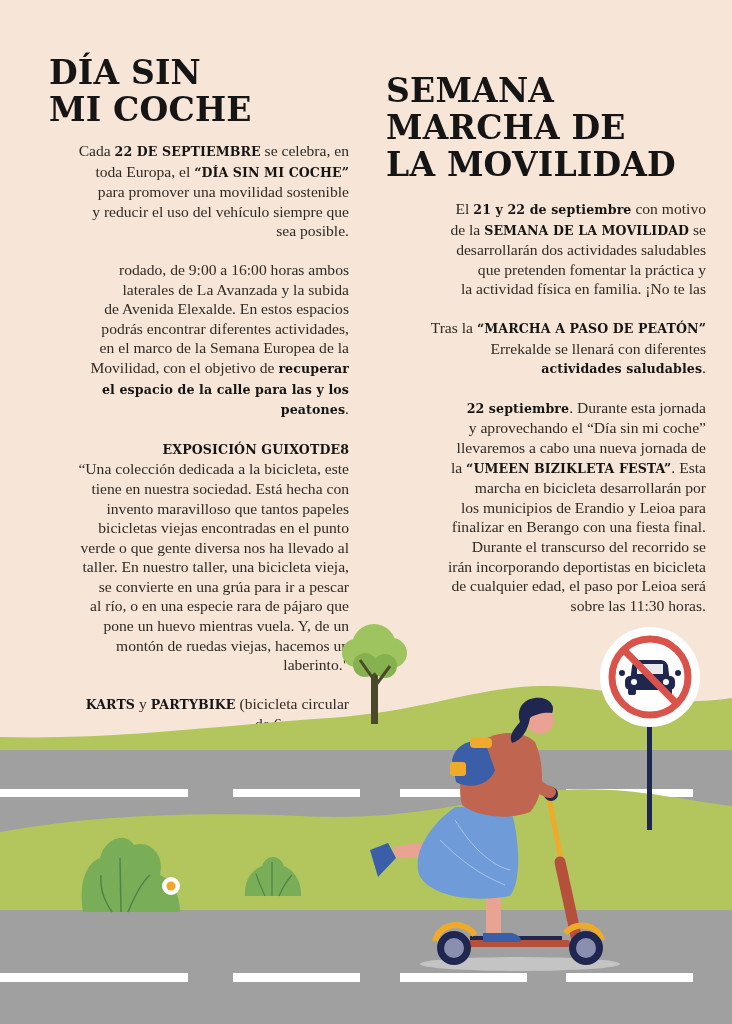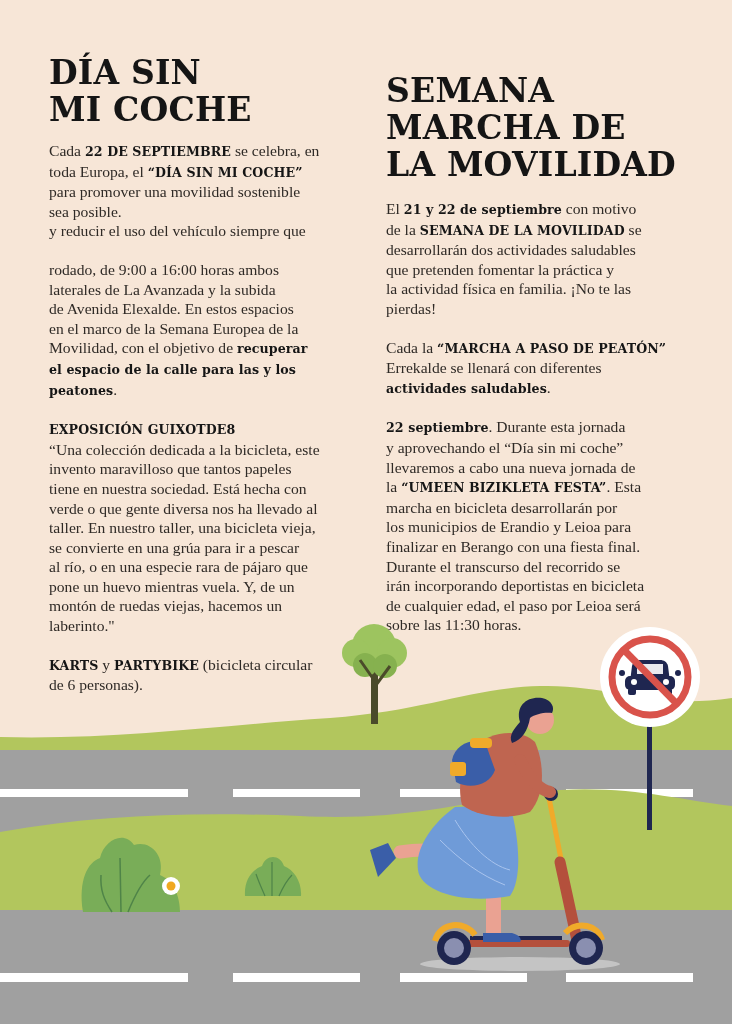--- a/index.html
+++ b/index.html
@@ -1,59 +1,61 @@
 <!DOCTYPE html>
 <html><head>
 <meta charset="utf-8">
 <style>
   html, body { margin:0; padding:0; }
   body { width:732px; height:1024px; overflow:hidden; background:#f7e6d7; position:relative; font-family:"DejaVu Serif", serif; color:#2b2622; }
   .col { position:absolute; }
   .col-left { left:49px; top:54px; width:300px; }
   .col-right { left:386px; top:54px; width:320px;margin-top:18px; }
   .title { font-family:"DejaVu Serif", serif; font-weight:bold; color:#151515; font-size:33px; line-height:37px; letter-spacing:0.2px; margin:0; }
-  .para { font-family:"Liberation Serif", serif; font-size:15.6px; line-height:19.6px; color:#2f2a26; margin:0; white-space:nowrap; }
+  .para { font-family:"Liberation Serif", serif; font-size:15.6px; line-height:19.6px; color:#2f2a26; margin:0; white-space:nowrap;text-align:right; }
   .para .line { display:block; }
   .para b { font-family:"DejaVu Serif", serif; font-weight:bold; font-size:12.6px; color:#151515; letter-spacing:0.1px; }
   .gap { height:19px; }
   .scene { position:absolute; left:0; top:600px; width:732px; height:424px; }
   .scene svg { position:absolute; left:0; top:0; }
 </style>
 </head>
 <body>
 
 <div class="col col-left">
   <h1 class="title">
     <span style="display:block">DÍA SIN</span>
     <span style="display:block">MI COCHE</span>
   </h1>
   <div style="height:13px"></div>
   <p class="para">
       <span class="line"><span>Cada </span><b>22 DE SEPTIEMBRE</b><span> se celebra, en</span></span>
       <span class="line"><span>toda Europa, el </span><b>“DÍA SIN MI COCHE”</b></span>
       <span class="line"><span>para promover una movilidad sostenible</span></span>
+      <span class="line"><span>y reducir el uso del vehículo siempre que</span></span>
       <span class="line"><span>sea posible.</span></span>
-      <span class="line"><span>y reducir el uso del vehículo siempre que</span></span>
     </p>
   <div class="gap"></div>
   <p class="para">
       <span class="line"><span>rodado, de 9:00 a 16:00 horas ambos</span></span>
       <span class="line"><span>laterales de La Avanzada y la subida</span></span>
       <span class="line"><span>de Avenida Elexalde. En estos espacios</span></span>
+      <span class="line"><span>podrás encontrar diferentes actividades,</span></span>
       <span class="line"><span>en el marco de la Semana Europea de la</span></span>
       <span class="line"><span>Movilidad, con el objetivo de </span><b>recuperar</b></span>
       <span class="line"><b>el espacio de la calle para las y los</b></span>
       <span class="line"><b>peatones</b><span>.</span></span>
     </p>
   <div class="gap"></div>
   <p class="para">
       <span class="line"><b>EXPOSICIÓN GUIXOTDE8</b></span>
       <span class="line"><span>“Una colección dedicada a la bicicleta, este</span></span>
+      <span class="line"><span>tiene en nuestra sociedad. Está hecha con</span></span>
       <span class="line"><span>invento maravilloso que tantos papeles</span></span>
-      <span class="line"><span>tiene en nuestra sociedad. Está hecha con</span></span>
+      <span class="line"><span>bicicletas viejas encontradas en el punto</span></span>
       <span class="line"><span>verde o que gente diversa nos ha llevado al</span></span>
       <span class="line"><span>taller. En nuestro taller, una bicicleta vieja,</span></span>
       <span class="line"><span>se convierte en una grúa para ir a pescar</span></span>
       <span class="line"><span>al río, o en una especie rara de pájaro que</span></span>
       <span class="line"><span>pone un huevo mientras vuela. Y, de un</span></span>
       <span class="line"><span>montón de ruedas viejas, hacemos un</span></span>
       <span class="line"><span>laberinto."</span></span>
     </p>
   <div class="gap"></div>
   <p class="para">
@@ -68,25 +70,24 @@
     <span style="display:block">MARCHA DE</span>
     <span style="display:block">LA MOVILIDAD</span>
   </h1>
   <div style="height:16px"></div>
   <p class="para">
       <span class="line"><span>El </span><b>21 y 22 de septiembre</b><span> con motivo</span></span>
       <span class="line"><span>de la </span><b>SEMANA DE LA MOVILIDAD</b><span> se</span></span>
       <span class="line"><span>desarrollarán dos actividades saludables</span></span>
       <span class="line"><span>que pretenden fomentar la práctica y</span></span>
       <span class="line"><span>la actividad física en familia. ¡No te las</span></span>
-      <span class="line"><span>pierdas!</span></span>
-    </p>
-  <div class="gap"></div>
-  <p class="para">
-      <span class="line"><span>Cada la </span><b>“MARCHA A PASO DE PEATÓN”</b></span>
+    </p>
+  <div class="gap"></div>
+  <p class="para">
+      <span class="line"><span>Tras la </span><b>“MARCHA A PASO DE PEATÓN”</b></span>
       <span class="line"><span>Errekalde se llenará con diferentes</span></span>
       <span class="line"><b>actividades saludables</b><span>.</span></span>
     </p>
   <div class="gap"></div>
   <p class="para">
       <span class="line"><b>22 septiembre</b><span>. Durante esta jornada</span></span>
       <span class="line"><span>y aprovechando el “Día sin mi coche”</span></span>
       <span class="line"><span>llevaremos a cabo una nueva jornada de</span></span>
       <span class="line"><span>la </span><b>“UMEEN BIZIKLETA FESTA”</b><span>. Esta</span></span>
       <span class="line"><span>marcha en bicicleta desarrollarán por</span></span>

